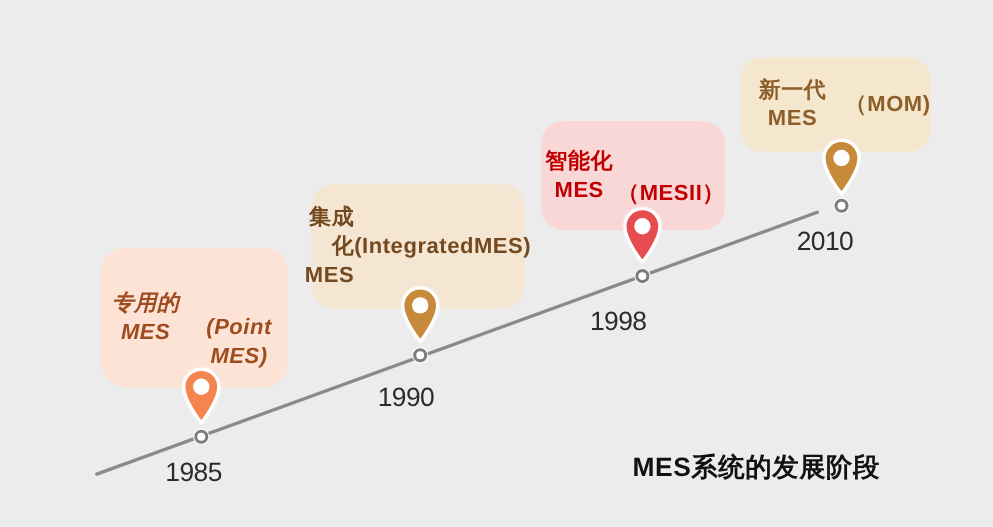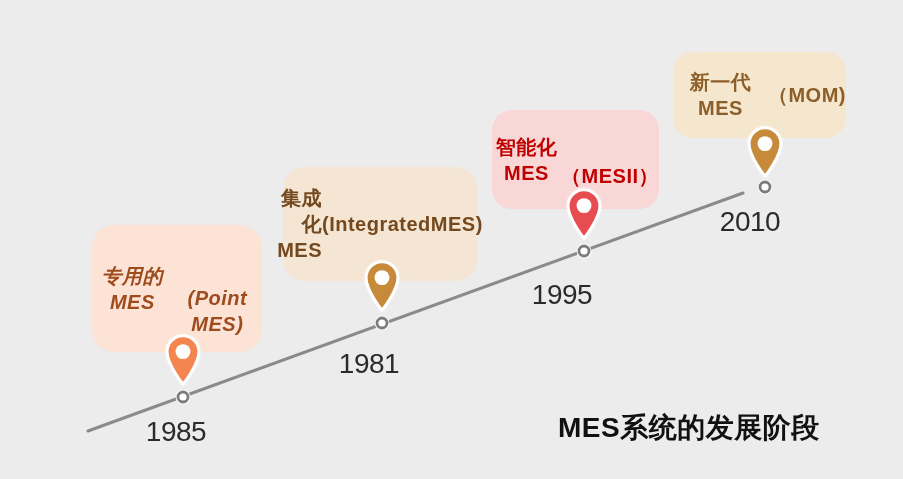--- a/index.html
+++ b/index.html
@@ -28,29 +28,29 @@
   }
   .pin{
     position:absolute;
     width:42px;height:54px;
     filter:drop-shadow(0 0 1px rgba(255,255,255,.9));
   }
   .year{
     position:absolute;
     width:70px;
     text-align:center;
-    font-size:28px;
+    font-size:24px;
     color:#2b2b2b;
     letter-spacing:-0.5px;
     white-space:nowrap;
   }
   .main-title{
     position:absolute;
-    left:558px;top:409px;
-    font-size:28px;
+    left:575px;top:409px;
+    font-size:24px;
     font-weight:bold;
     color:#111;
     white-space:nowrap;
     letter-spacing:0.5px;
   }
 </style>
 </head>
 <body>
 
 <div class="canvas">
@@ -87,31 +87,31 @@
   <div class="year" style="left:141px;top:416px;">1985</div>
 
   <div class="card" style="left: 283px; top: 167px; width: 194px; height: 114px; background-color: rgb(244, 230, 210); text-align: right;">
     <span style="color: rgb(116, 73, 31);">集成化MES</span>
     <span style="color: rgb(116, 73, 31);">(IntegratedMES)</span>
   </div>
   <svg class="pin" style="left:361px;top:259px;" viewBox="0 0 44 58">
     <path d="M22,55 C22,55 5,34 5,20 C5,10.6 12.6,3 22,3 C31.4,3 39,10.6 39,20 C39,34 22,55 22,55 Z" stroke="#ffffff" stroke-width="3" stroke-linejoin="round" style="fill: rgb(199, 138, 59);"></path>
     <circle cx="22" cy="20" r="8" fill="#ffffff"></circle>
   </svg>
-  <div class="year" style="left:334px;top:348px;">1981</div>
+  <div class="year" style="left:334px;top:348px;">1990</div>
 
   <div class="card" style="left: 492px; top: 110px; width: 167px; height: 99px; border-radius: 20px; background-color: rgb(249, 215, 215);">
     <span style="color: rgb(192, 0, 0);">智能化MES</span>
     <span style="color: rgb(192, 0, 0); margin-top: 32px;">（MESII）</span>
   </div>
   <svg class="pin" style="left:563px;top:187px;" viewBox="0 0 44 58">
     <path d="M22,55 C22,55 5,34 5,20 C5,10.6 12.6,3 22,3 C31.4,3 39,10.6 39,20 C39,34 22,55 22,55 Z" stroke="#ffffff" stroke-width="3" stroke-linejoin="round" style="fill: rgb(231, 76, 80);"></path>
     <circle cx="22" cy="20" r="8" fill="#ffffff"></circle>
   </svg>
-  <div class="year" style="left:527px;top:279px;">1995</div>
+  <div class="year" style="left:527px;top:279px;">1998</div>
 
   <div class="card" style="left: 673px; top: 52px; width: 173px; height: 86px; border-radius: 20px; background-color: rgb(245, 231, 205);">
     <span style="color: rgb(140, 94, 42);">新一代MES</span>
     <span style="color: rgb(140, 94, 42);">（MOM)</span>
   </div>
   <svg class="pin" style="left:744px;top:125px;" viewBox="0 0 44 58">
     <path d="M22,55 C22,55 5,34 5,20 C5,10.6 12.6,3 22,3 C31.4,3 39,10.6 39,20 C39,34 22,55 22,55 Z" stroke="#ffffff" stroke-width="3" stroke-linejoin="round" style="fill: rgb(199, 138, 59);"></path>
     <circle cx="22" cy="20" r="8" fill="#ffffff"></circle>
   </svg>
   <div class="year" style="left:715px;top:206px;">2010</div>

